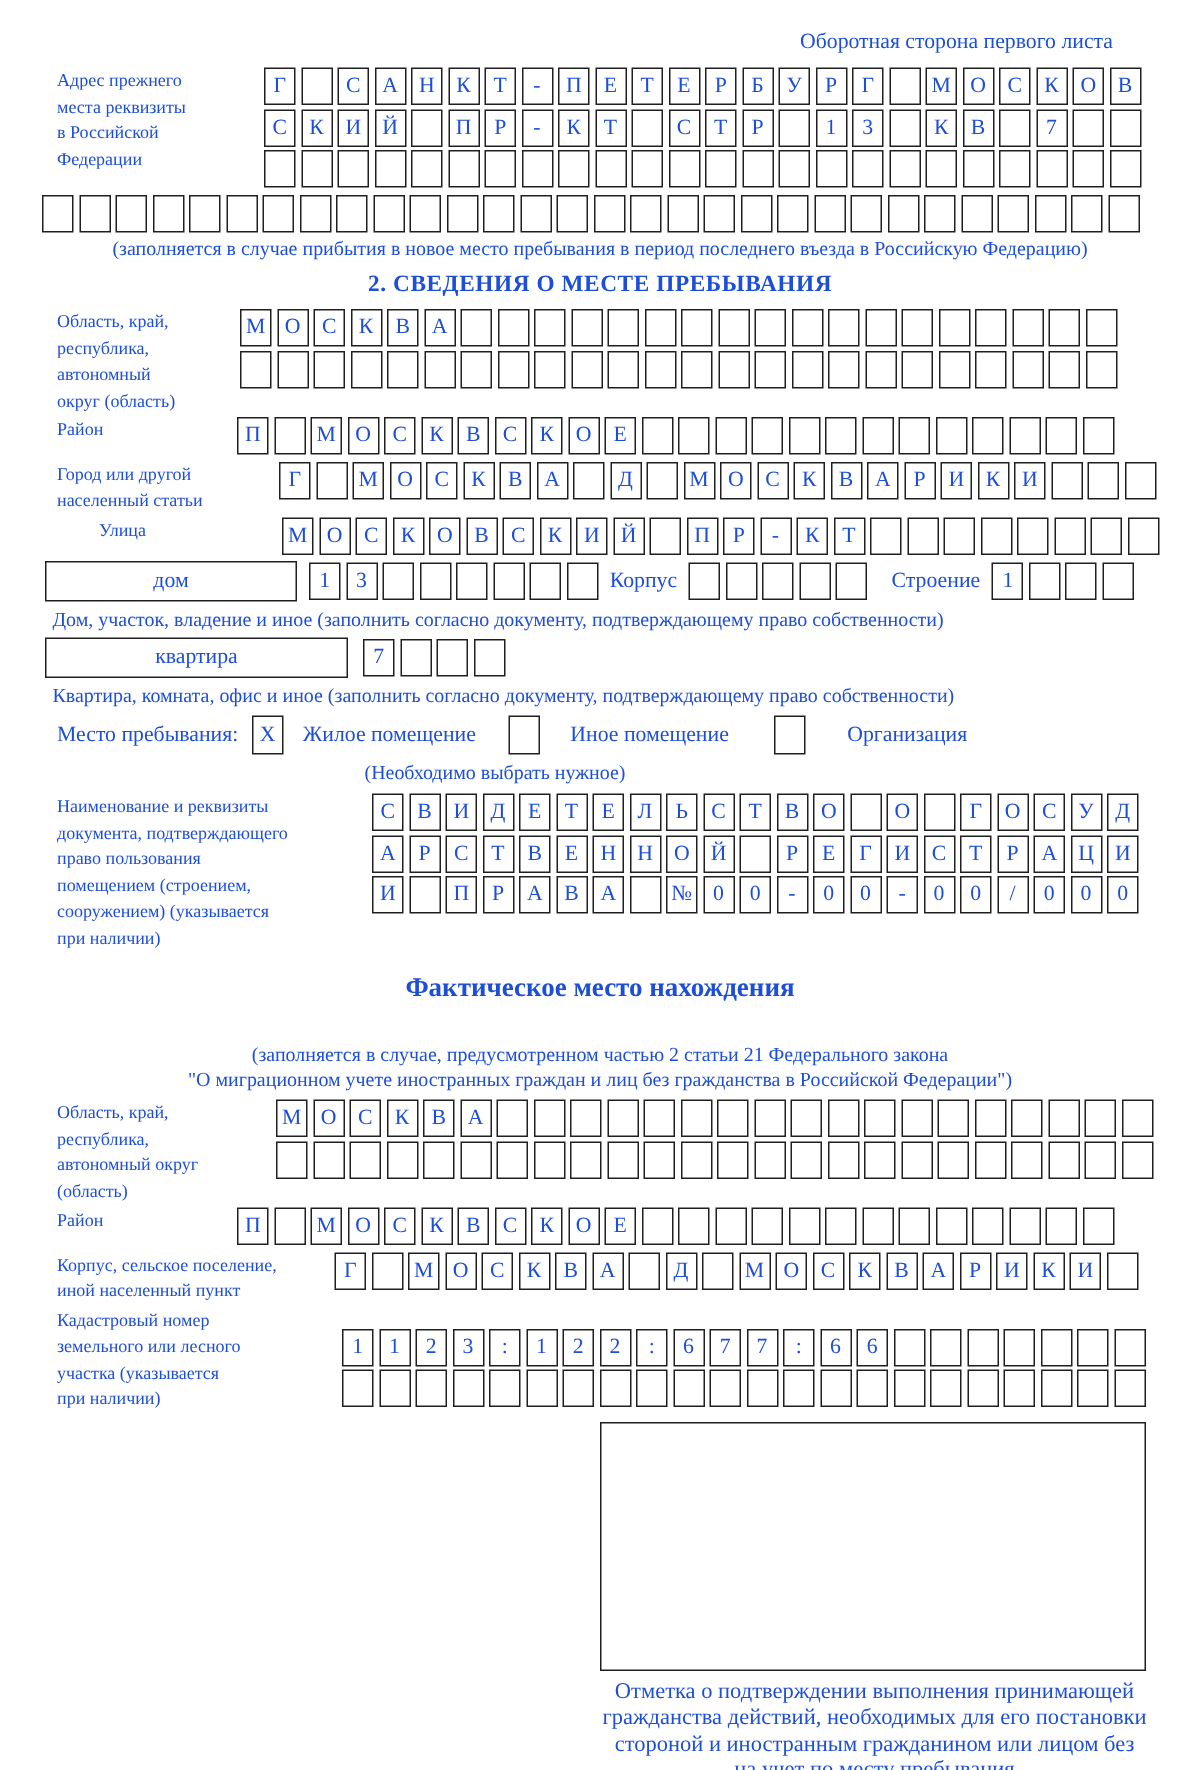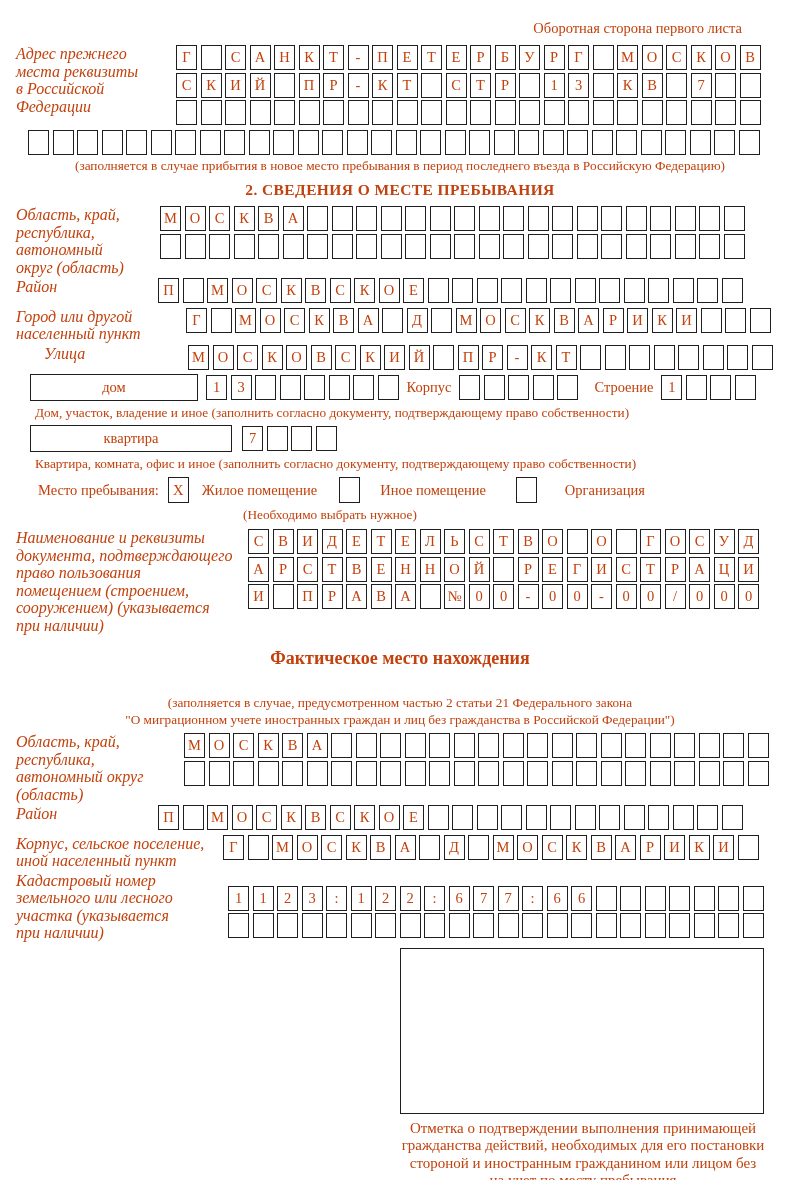--- a/index.html
+++ b/index.html
@@ -1,30 +1,30 @@
 <!DOCTYPE html>
 <html><head>
 <meta charset="utf-8">
 <style>
   html,body{margin:0;padding:0;background:#fff;}
   .page{
     position:relative;width:800px;height:1180px;overflow:hidden;background:#fff;
-    color:#c2410c;font-family:"Liberation Serif","DejaVu Serif",serif;
+    color:#1d4ed8;font-family:"Liberation Serif","DejaVu Serif",serif;
   }
   .hdr{padding:20px 58px 0 0;text-align:right;font-size:14.5px;}
   
   .boxrow{display:flex;gap:3.5px;margin-bottom:2.5px;}
   .cbox{
     box-sizing:border-box;flex:0 0 auto;width:21px;height:25px;
     border:1.6px solid #1f1f1f;display:flex;align-items:center;justify-content:center;
     font-size:14.5px;line-height:1;background:#fff;
   }
   
   .field{display:flex;align-items:flex-start;margin-bottom:2px;}
-  .flabel{box-sizing:border-box;flex:0 0 auto;padding-left:16px;font-size:16px;line-height:17.5px;font-style:italic;}
+  .flabel{box-sizing:border-box;flex:0 0 auto;padding-left:38px;font-size:12px;line-height:17.5px;}
   .frows{flex:0 0 auto;}
   .note{font-size:13.3px;line-height:17px;}
   .center{text-align:center;}
   .sect-title{text-align:center;font-weight:bold;font-size:15.5px;margin:7px 0 7px 0;letter-spacing:.4px;}
   .fact-title{text-align:center;font-weight:bold;font-size:18px;margin:14px 0 25px 0;}
   .inline-row{display:flex;align-items:center;margin-left:30px;margin-bottom:3px;}
   .wordbox{box-sizing:border-box;border:1.6px solid #1f1f1f;height:27px;display:flex;
     align-items:center;justify-content:center;font-size:14.5px;background:#fff;}
   .wb-dom{width:168px;margin-right:8px;}
   .wb-kv{width:202px;margin-right:10px;}
@@ -255,21 +255,21 @@
         <span class="cbox"></span>
         <span class="cbox"></span>
         <span class="cbox"></span>
         <span class="cbox"></span>
       </div>
   </div>
 
   <div class="field">
     <div class="flabel" style="width:186px;">
       <div>Город или другой</div>
-      <div>населенный пункт</div>
+      <div>населенный статьи</div>
     </div>
     <div class="boxrow">
         <span class="cbox">Г</span>
         <span class="cbox"></span>
         <span class="cbox">М</span>
         <span class="cbox">О</span>
         <span class="cbox">С</span>
         <span class="cbox">К</span>
         <span class="cbox">В</span>
         <span class="cbox">А</span>

